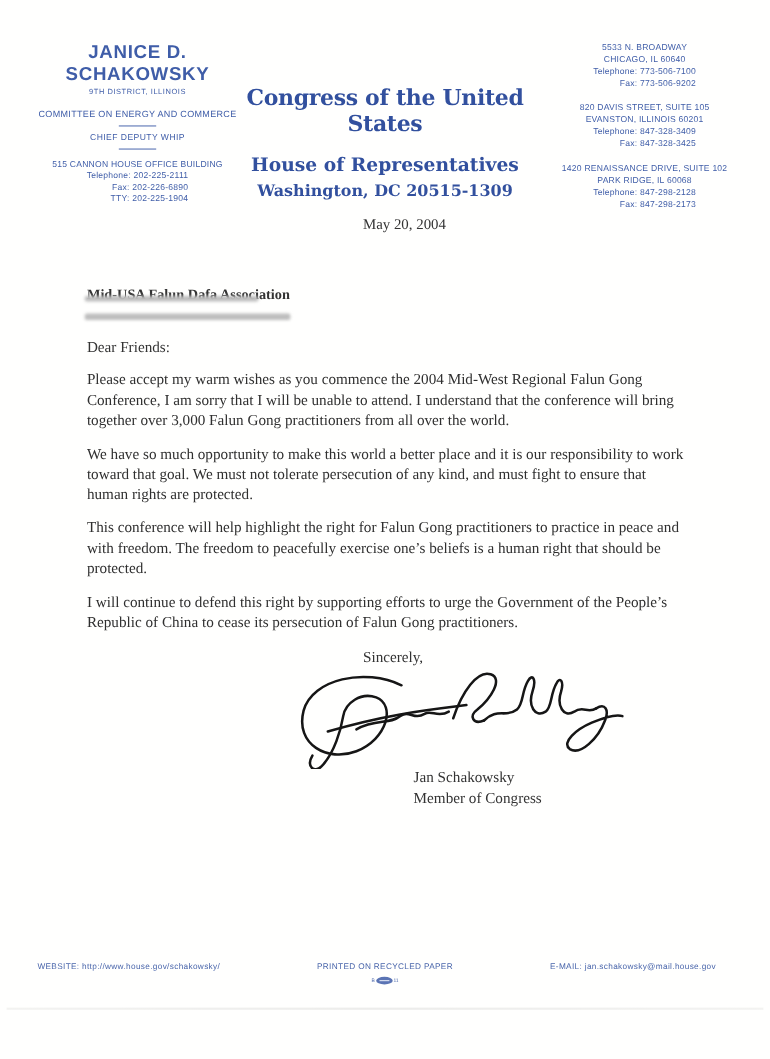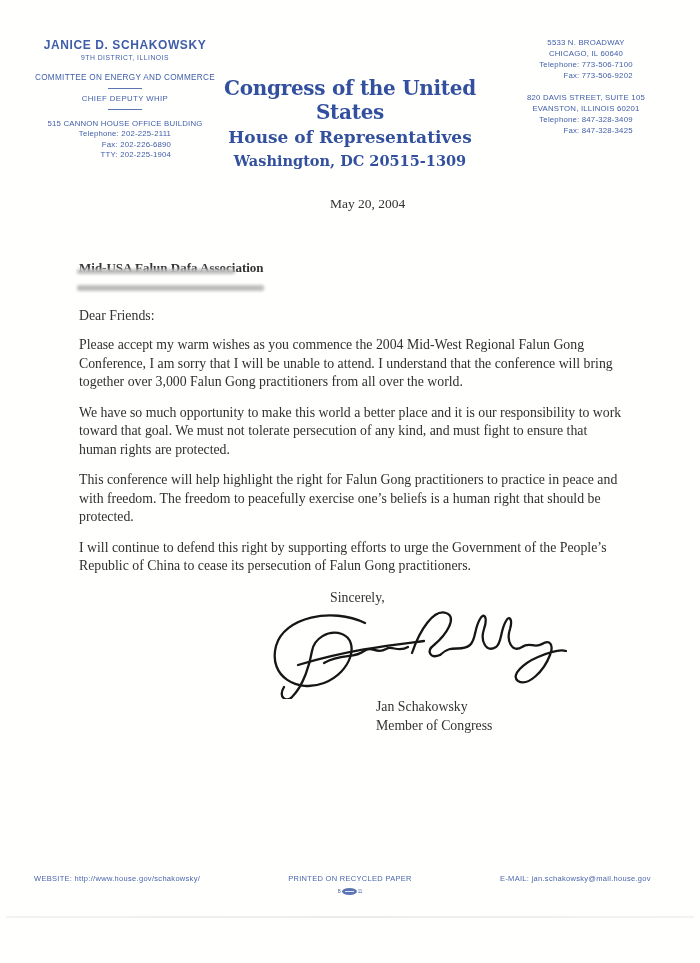--- a/index.html
+++ b/index.html
@@ -7,36 +7,36 @@
   .page {
     position:relative; width:700px; height:963px; background:#fffffe;
     font-family:"Liberation Serif", serif; color:#333; overflow:hidden;
   }
   
   .sans { font-family:"Liberation Sans", sans-serif; }
   .lh-left {
     position:absolute; left:16px; top:38px; width:218px;
     text-align:center; color:#3f5da8;
   }
-  .lh-left .name { font-size:12px; font-weight:bold; letter-spacing:.6px; }
+  .lh-left .name { font-size:17px; font-weight:bold; letter-spacing:.6px; }
   .lh-left .district { font-size:6.8px; letter-spacing:.5px; margin-top:2px; }
   .lh-left .committee { font-size:8.2px; letter-spacing:.3px; margin-top:12px; }
   .rule { width:34px; border:0; border-top:1px solid #5b74b4; margin:6px auto 5px; }
   .lh-left .role { font-size:7.8px; letter-spacing:.4px; }
   .lh-left .building { font-size:7.8px; margin-top:9px; letter-spacing:.2px; }
   .contact {
     width:fit-content; margin:1px auto 0; text-align:right;
     font-size:7.8px; line-height:10.5px; letter-spacing:.2px;
   }
   .lh-center {
     position:absolute; left:208px; top:76px; width:284px; text-align:center;
     color:#32509e; font-family:"DejaVu Serif", serif; font-weight:bold;
   }
   .lh-center .t1 { font-size:20px; letter-spacing:-.3px; }
-  .lh-center .t2 { font-size:17px; margin-top:3px; }
+  .lh-center .t2 { font-size:17px; margin-top:16px; }
   .lh-center .t3 { font-size:14.5px; margin-top:5px; }
   .lh-right {
     position:absolute; left:484px; top:38px; width:204px;
     text-align:center; color:#3f5da8; font-size:7.8px;
   }
   .office { margin-bottom:12px; line-height:10.5px; letter-spacing:.2px; }
   
   .date { position:absolute; left:330px; top:196px; font-size:13.5px; }
   .recipient { position:absolute; left:79px; top:260px; font-size:13px;font-weight:bold; }
   .redact { position:absolute; background:#bdbdbd; filter:blur(1.6px); border-radius:2px; }
@@ -102,20 +102,28 @@
       </div>
     </div>
     <div class="office">
       <div>820 DAVIS STREET, SUITE 105</div>
       <div>EVANSTON, ILLINOIS 60201</div>
       <div class="contact">
         <div>Telephone: 847-328-3409</div>
         <div>Fax: 847-328-3425</div>
       </div>
     </div>
+    <div class="office">
+      <div>1420 RENAISSANCE DRIVE, SUITE 102</div>
+      <div>PARK RIDGE, IL 60068</div>
+      <div class="contact">
+        <div>Telephone: 847-298-2128</div>
+        <div>Fax: 847-298-2173</div>
+      </div>
+    </div>
   </div>
 
   <div class="date">May 20, 2004</div>
   <div class="recipient">Mid-USA Falun Dafa Association</div>
   <div class="redact redact1"></div>
   <div class="redact redact2"></div>
   <div class="salutation">Dear Friends:</div>
 
   <div class="paras">
     <p>Please accept my warm wishes as you commence the 2004 Mid-West Regional Falun Gong Conference, I am sorry that I will be unable to attend.  I understand that the conference will bring together over 3,000 Falun Gong practitioners from all over the world.</p>

